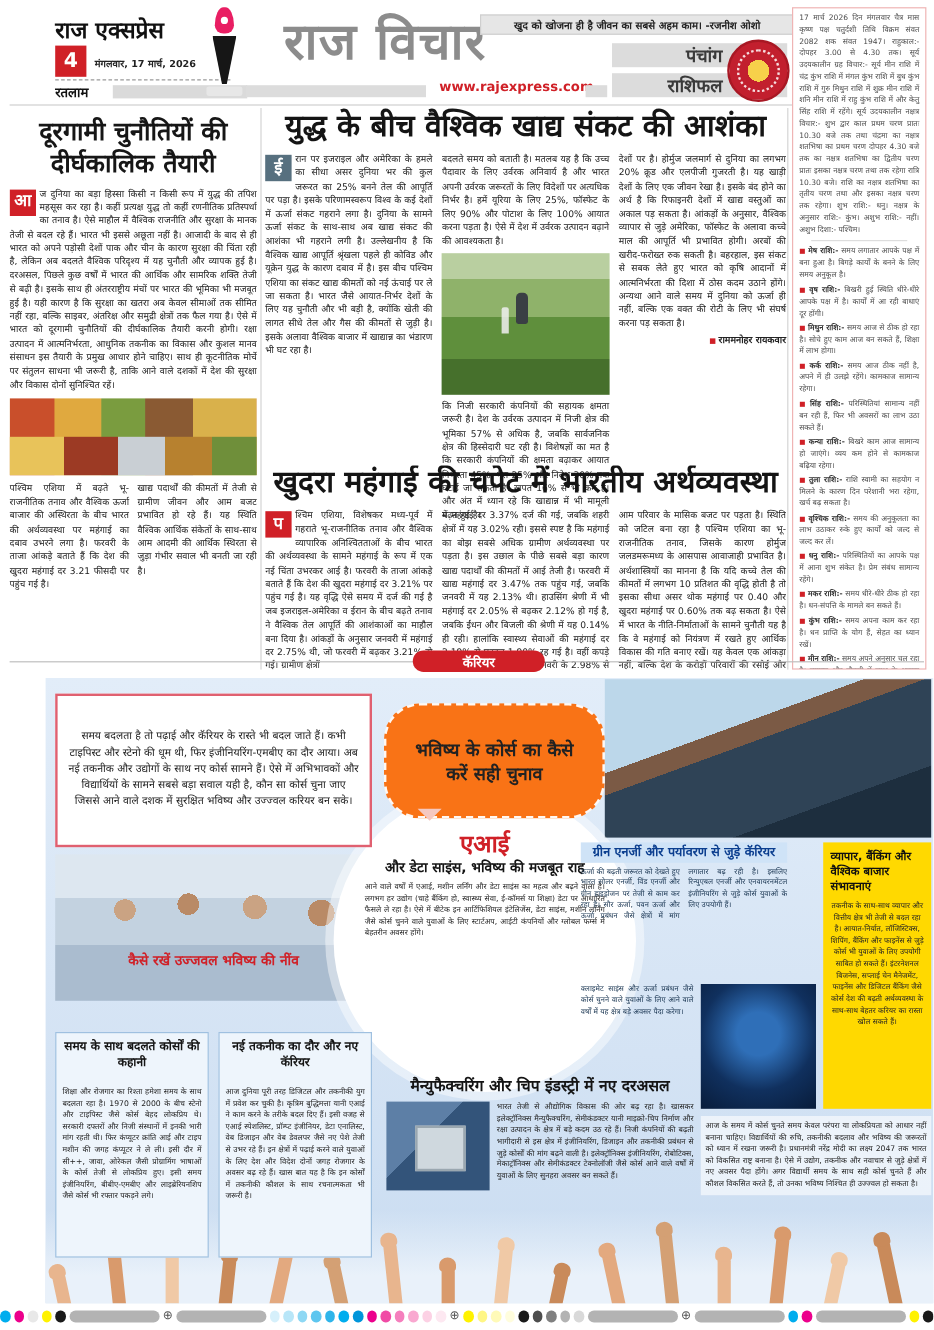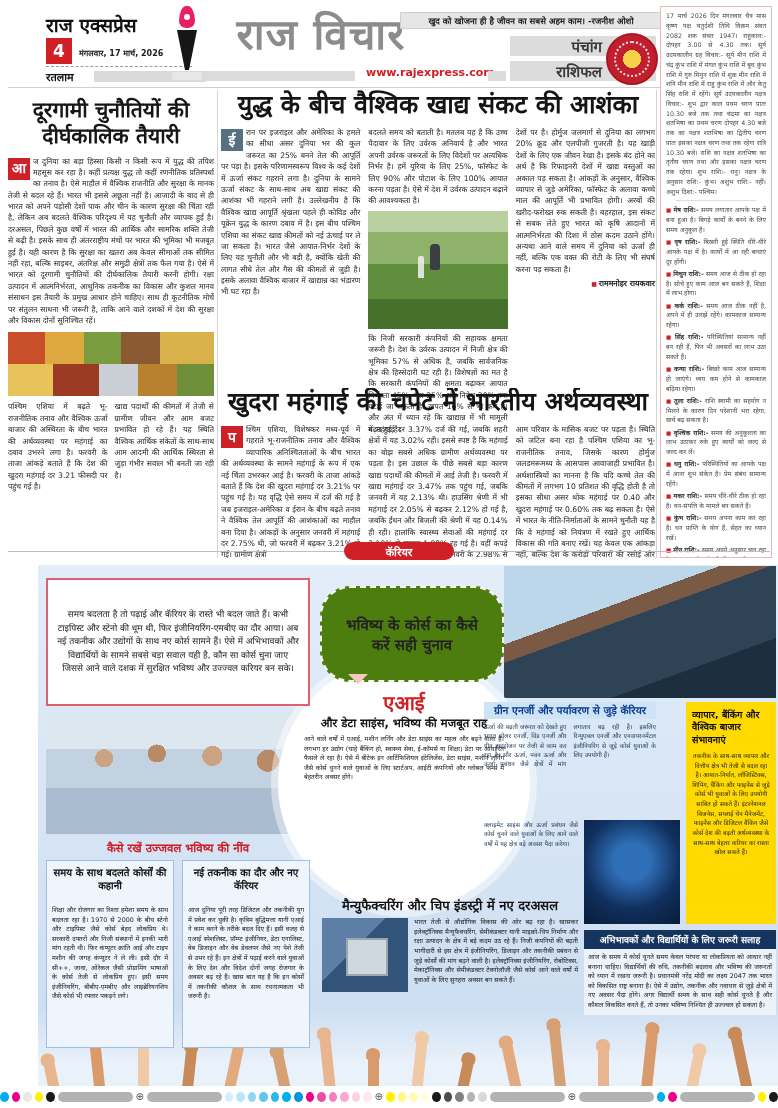--- a/index.html
+++ b/index.html
@@ -100,28 +100,28 @@
   .intro-box{position:absolute;left:46px;top:578px;width:264px;height:128px;background:#fff;
              border:2px solid #e06070;padding:7px 9px;font-size:8.8px;line-height:1.55;color:#222;
              text-align:center;display:flex;align-items:center;z-index:2;}
   .students-photo{position:absolute;left:46px;top:712px;width:264px;height:122px;
     background:
       radial-gradient(circle at 22% 38%, #caa383 0 9px, transparent 9px),
       radial-gradient(circle at 42% 34%, #b98a66 0 9px, transparent 9px),
       radial-gradient(circle at 63% 36%, #caa383 0 10px, transparent 10px),
       radial-gradient(circle at 84% 40%, #b98a66 0 11px, transparent 11px),
       linear-gradient(180deg,#dde7f0 0 30%,#c3d2e0 30% 62%,#aabccf 62% 100%);}
-  .foundation{position:absolute;left:46px;top:840px;width:264px;text-align:center;color:var(--red);
+  .foundation{position:absolute;left:46px;top:792px;width:264px;text-align:center;color:var(--red);
               font-weight:bold;font-size:11.5px;z-index:2;}
   .sub-box{position:absolute;top:860px;width:128px;height:188px;background:#eef5fc;border:1px solid #9fc0e0;
            padding:6px 5px;overflow:hidden;z-index:2;}
   .sub-box .t{font-size:10px;font-weight:bold;text-align:center;line-height:1.25;color:#141414;margin-bottom:14px;}
   .sub-box .b{font-size:6.4px;text-align:justify;line-height:1.5;color:#222;}
   .sub1{left:46px;} .sub2{left:182px;}
-  .bubble{position:absolute;left:320px;top:586px;width:184px;height:96px;background:#4d7c0f;
+  .bubble{position:absolute;left:320px;top:586px;width:184px;height:96px;background:#f97316;
           border:2px dashed rgba(255,255,255,.95);border-radius:30px;display:flex;align-items:center;
           justify-content:center;text-align:center;font-size:15px;font-weight:bold;color:#222;
           padding:8px 14px;z-index:2;}
   .bubble:after{content:"";position:absolute;left:26px;bottom:-14px;border:10px solid transparent;
                 border-top-color:#f5c8c0;}
   .big-circle{position:absolute;left:278px;top:658px;width:252px;height:252px;border-radius:50%;background:#fff;
               box-shadow:0 0 0 7px rgba(255,255,255,.45);padding:24px 20px 0;text-align:center;z-index:1;}
   .circ-head{font-size:23px;font-weight:bold;line-height:1.2;color:#141414;}
   .ai-title{color:var(--red);font-size:20px;font-weight:bold;margin-top:7px;}
   .ai-sub{font-size:11.5px;font-weight:bold;line-height:1.3;color:#141414;}
@@ -305,21 +305,20 @@
   </div>
   <div class="green-cont">क्लाइमेट साइंस और ऊर्जा प्रबंधन जैसे कोर्स चुनने वाले युवाओं के लिए आने वाले वर्षों में यह क्षेत्र बड़े अवसर पैदा करेगा।</div>
   <div class="ai-photo"></div>
 
   <div class="yellow-box">
     <div class="yellow-title">व्यापार, बैंकिंग और वैश्विक बाजार संभावनाएं</div>
     <div class="yellow-body">तकनीक के साथ-साथ व्यापार और वित्तीय क्षेत्र भी तेजी से बदल रहा है। आयात-निर्यात, लॉजिस्टिक्स, शिपिंग, बैंकिंग और फाइनेंस से जुड़े कोर्स भी युवाओं के लिए उपयोगी साबित हो सकते हैं। इंटरनेशनल बिजनेस, सप्लाई चेन मैनेजमेंट, फाइनेंस और डिजिटल बैंकिंग जैसे कोर्स देश की बढ़ती अर्थव्यवस्था के साथ-साथ बेहतर करियर का रास्ता खोल सकते हैं।</div>
   </div>
 
   <div class="advice">
-    <div class="advice-title">अभिभावकों और विद्यार्थियों के लिए जरूरी सलाह</div>
     <div class="advice-body">आज के समय में कोर्स चुनते समय केवल परंपरा या लोकप्रियता को आधार नहीं बनाना चाहिए। विद्यार्थियों की रुचि, तकनीकी बदलाव और भविष्य की जरूरतों को ध्यान में रखना जरूरी है। प्रधानमंत्री नरेंद्र मोदी का लक्ष्य 2047 तक भारत को विकसित राष्ट्र बनाना है। ऐसे में उद्योग, तकनीक और नवाचार से जुड़े क्षेत्रों में नए अवसर पैदा होंगे। अगर विद्यार्थी समय के साथ सही कोर्स चुनते हैं और कौशल विकसित करते हैं, तो उनका भविष्य निश्चित ही उज्ज्वल हो सकता है।</div>
   </div>
 
   <div class="hands-band" id="hands-band">
       <div class="hand" style="left: 8px; width: 11px; height: 32px; background: rgb(232, 181, 142); transform: rotate(-12deg);">
         <div class="palm" style="background: rgb(232, 181, 142);"></div>
       </div>
       <div class="hand" style="left: 54px; width: 11px; height: 49px; background: rgb(217, 154, 108); transform: rotate(-6deg);">
         <div class="palm" style="background: rgb(217, 154, 108);"></div>
       </div>

